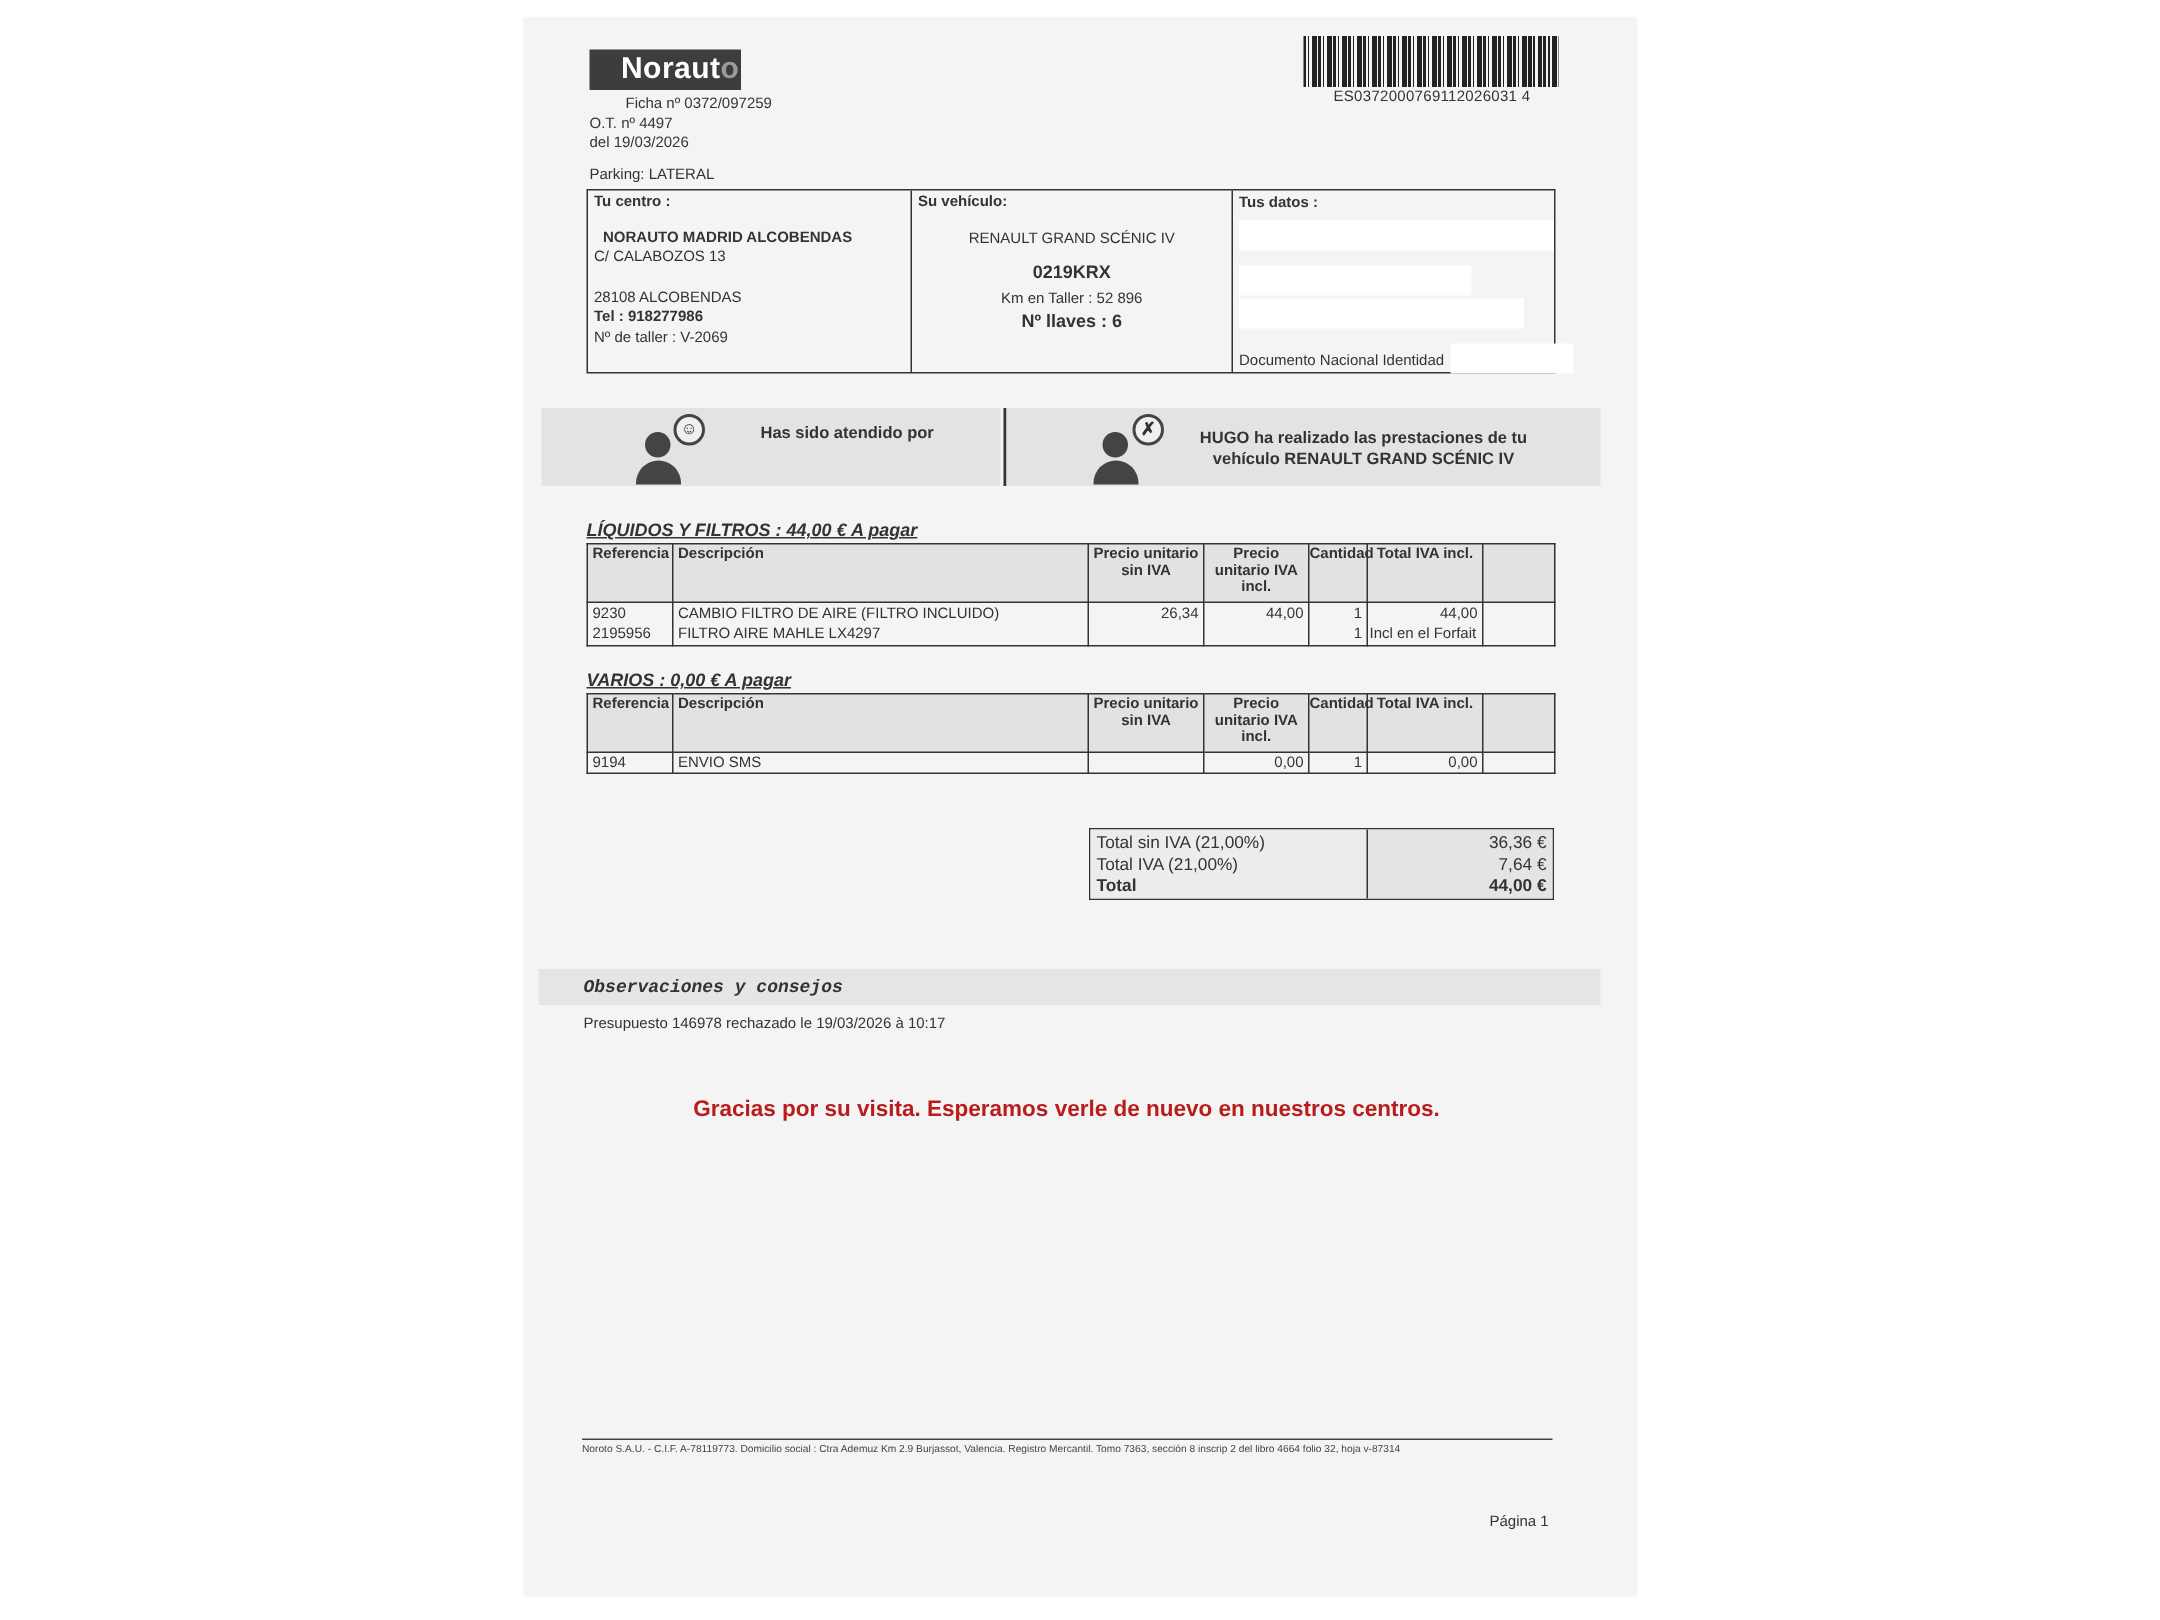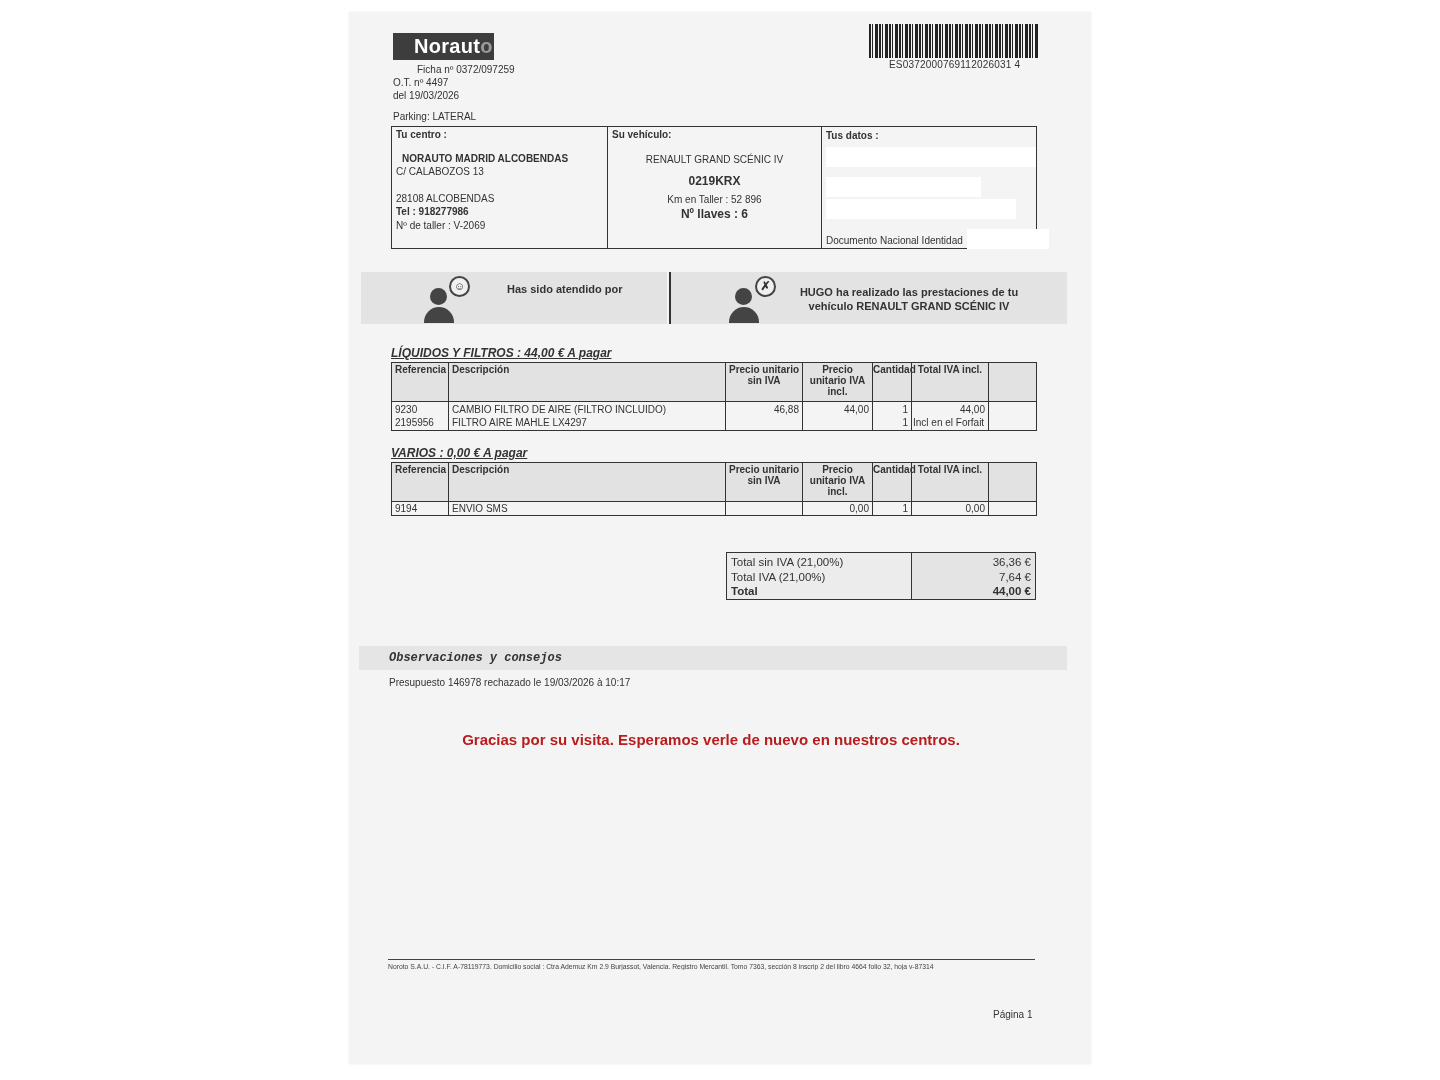--- a/index.html
+++ b/index.html
@@ -118,21 +118,21 @@
     </tr>
     <tr>
       <td style="line-height:13px;">
             <div>9230</div>
             <div>2195956</div>
           </td>
       <td style="line-height:13px;">
             <div>CAMBIO FILTRO DE AIRE (FILTRO INCLUIDO)</div>
             <div>FILTRO AIRE MAHLE LX4297</div>
           </td>
-      <td class="r" style="line-height:13px;">46,88</td>
+      <td class="r" style="line-height:13px;">26,34</td>
       <td class="r" style="line-height:13px;">44,00</td>
       <td class="r" style="line-height:13px;">
             <div>1</div>
             <div>1</div>
           </td>
       <td class="r" style="line-height:13px;padding:1px 1px;white-space:nowrap;">
             <div style="padding-right:2px;">44,00</div>
             <div style="text-align:left;">Incl en el Forfait</div>
           </td>
       <td></td>

